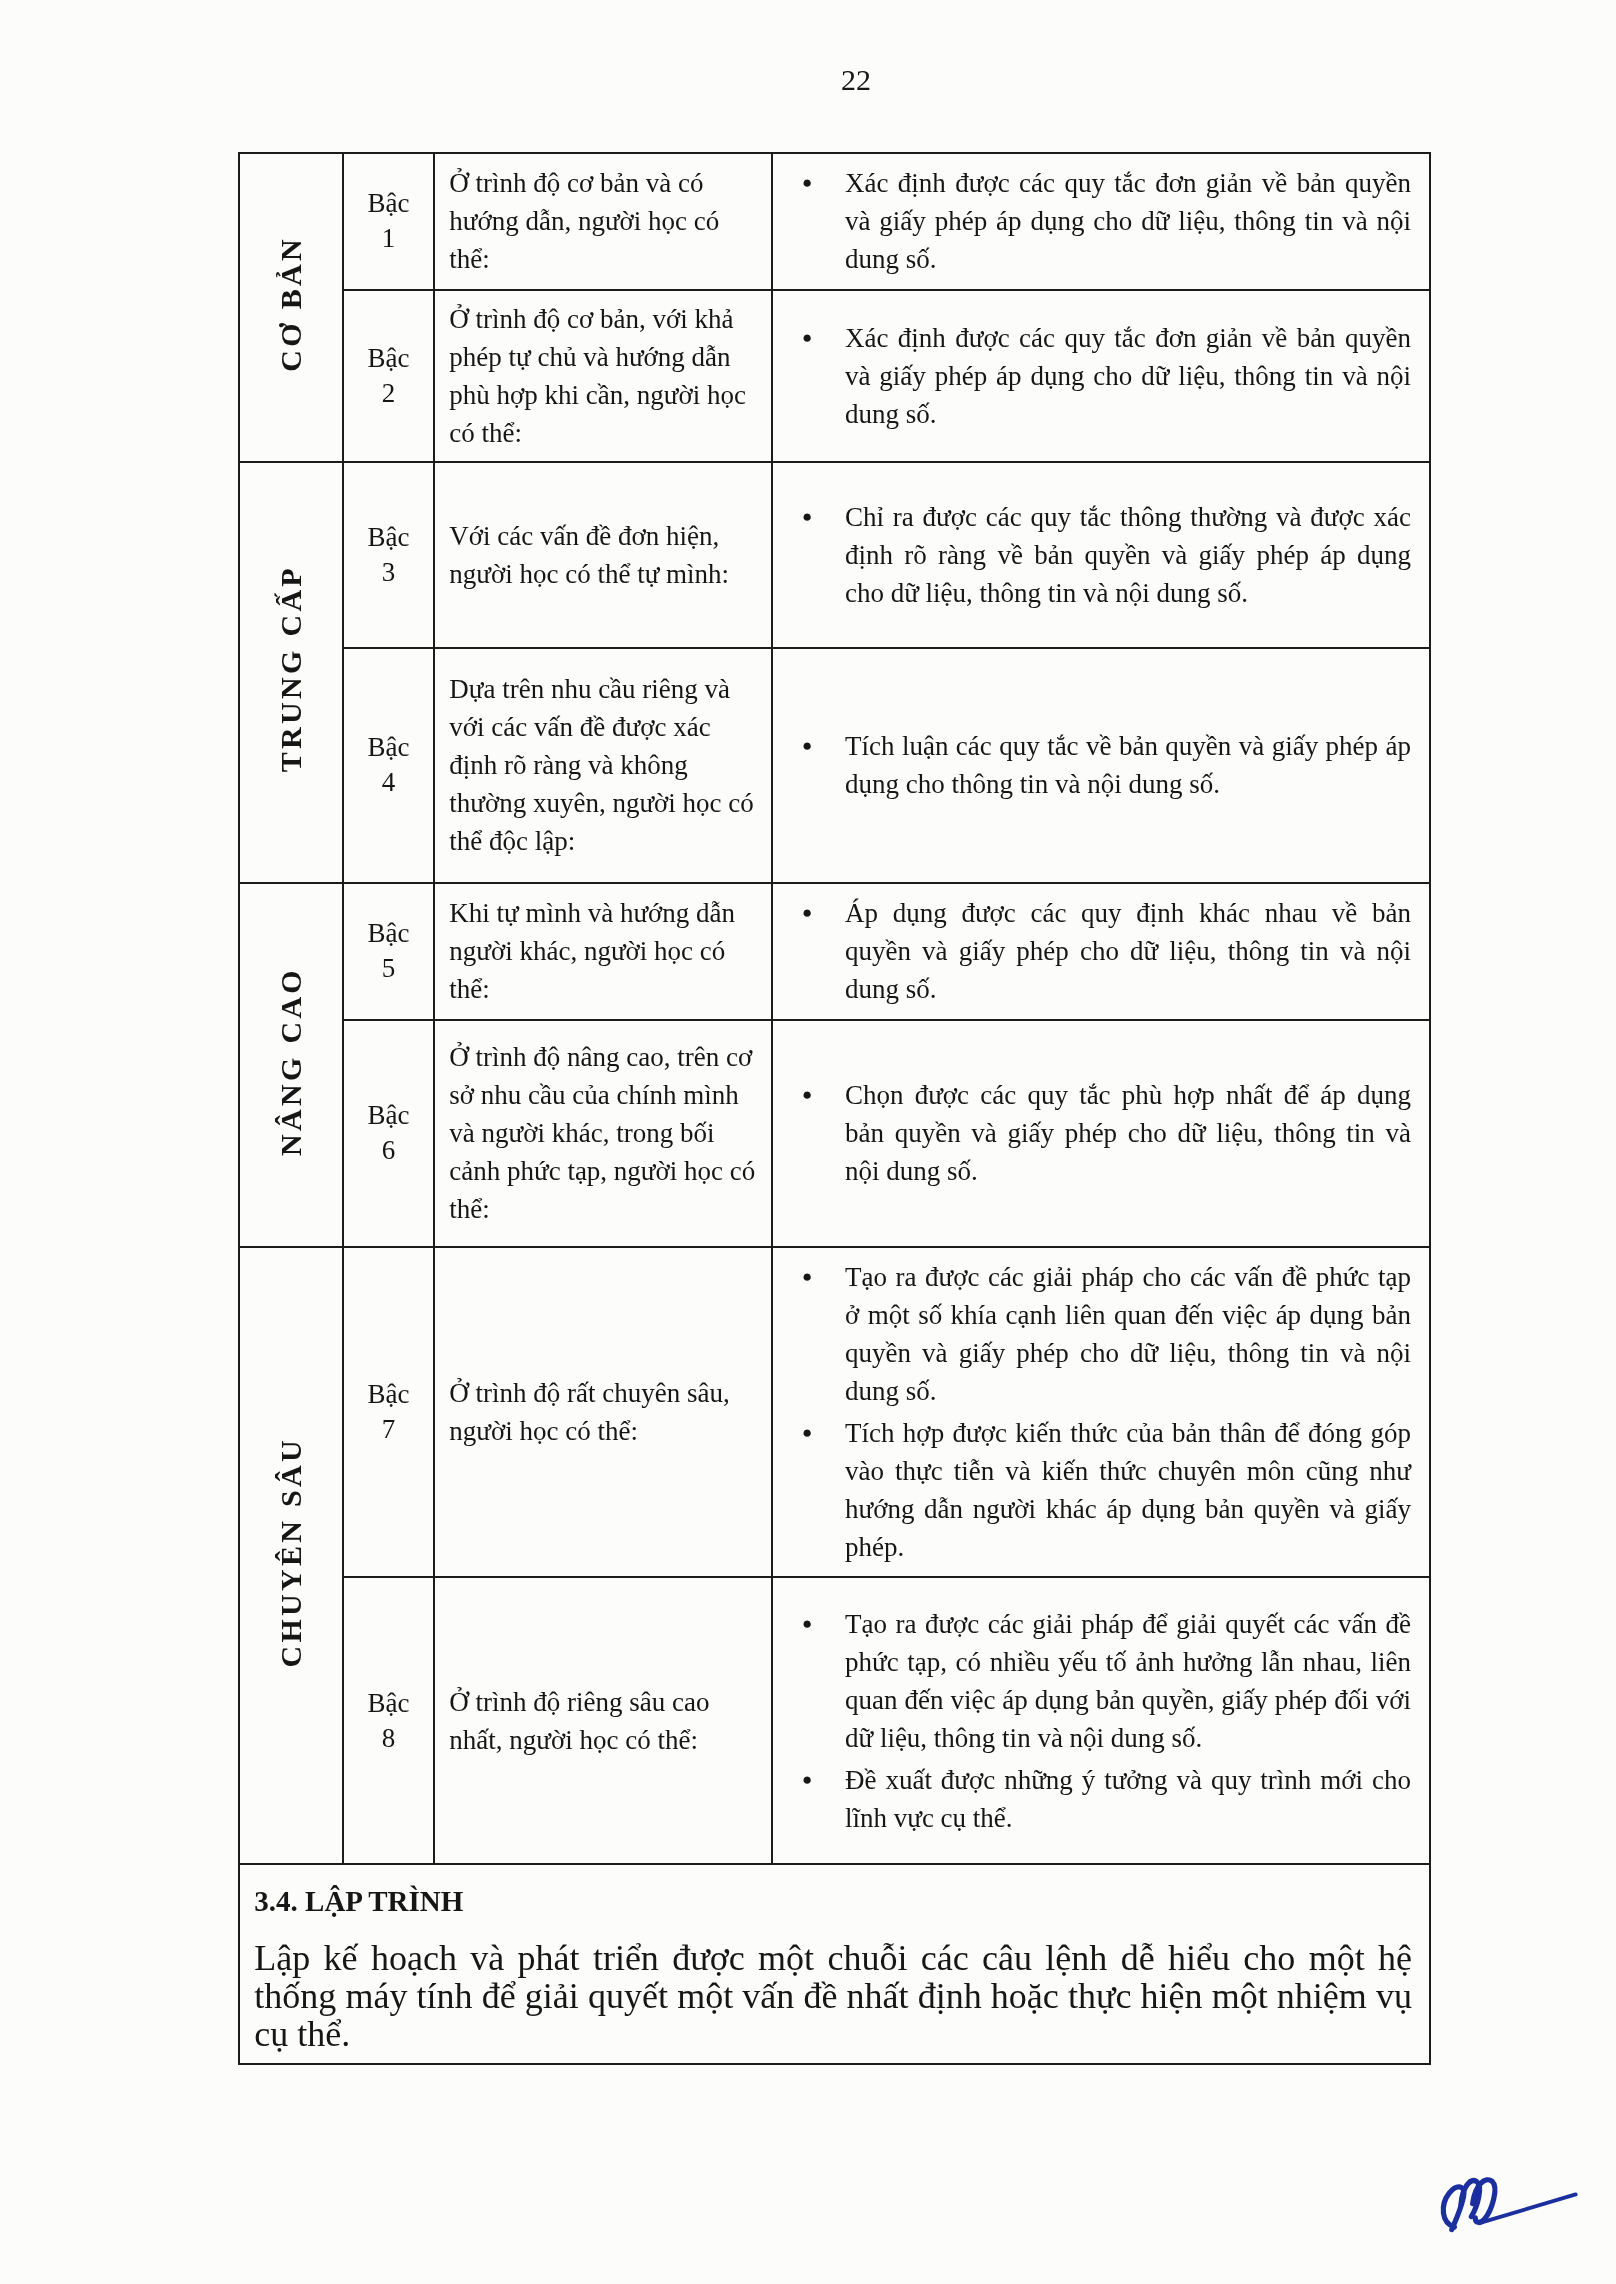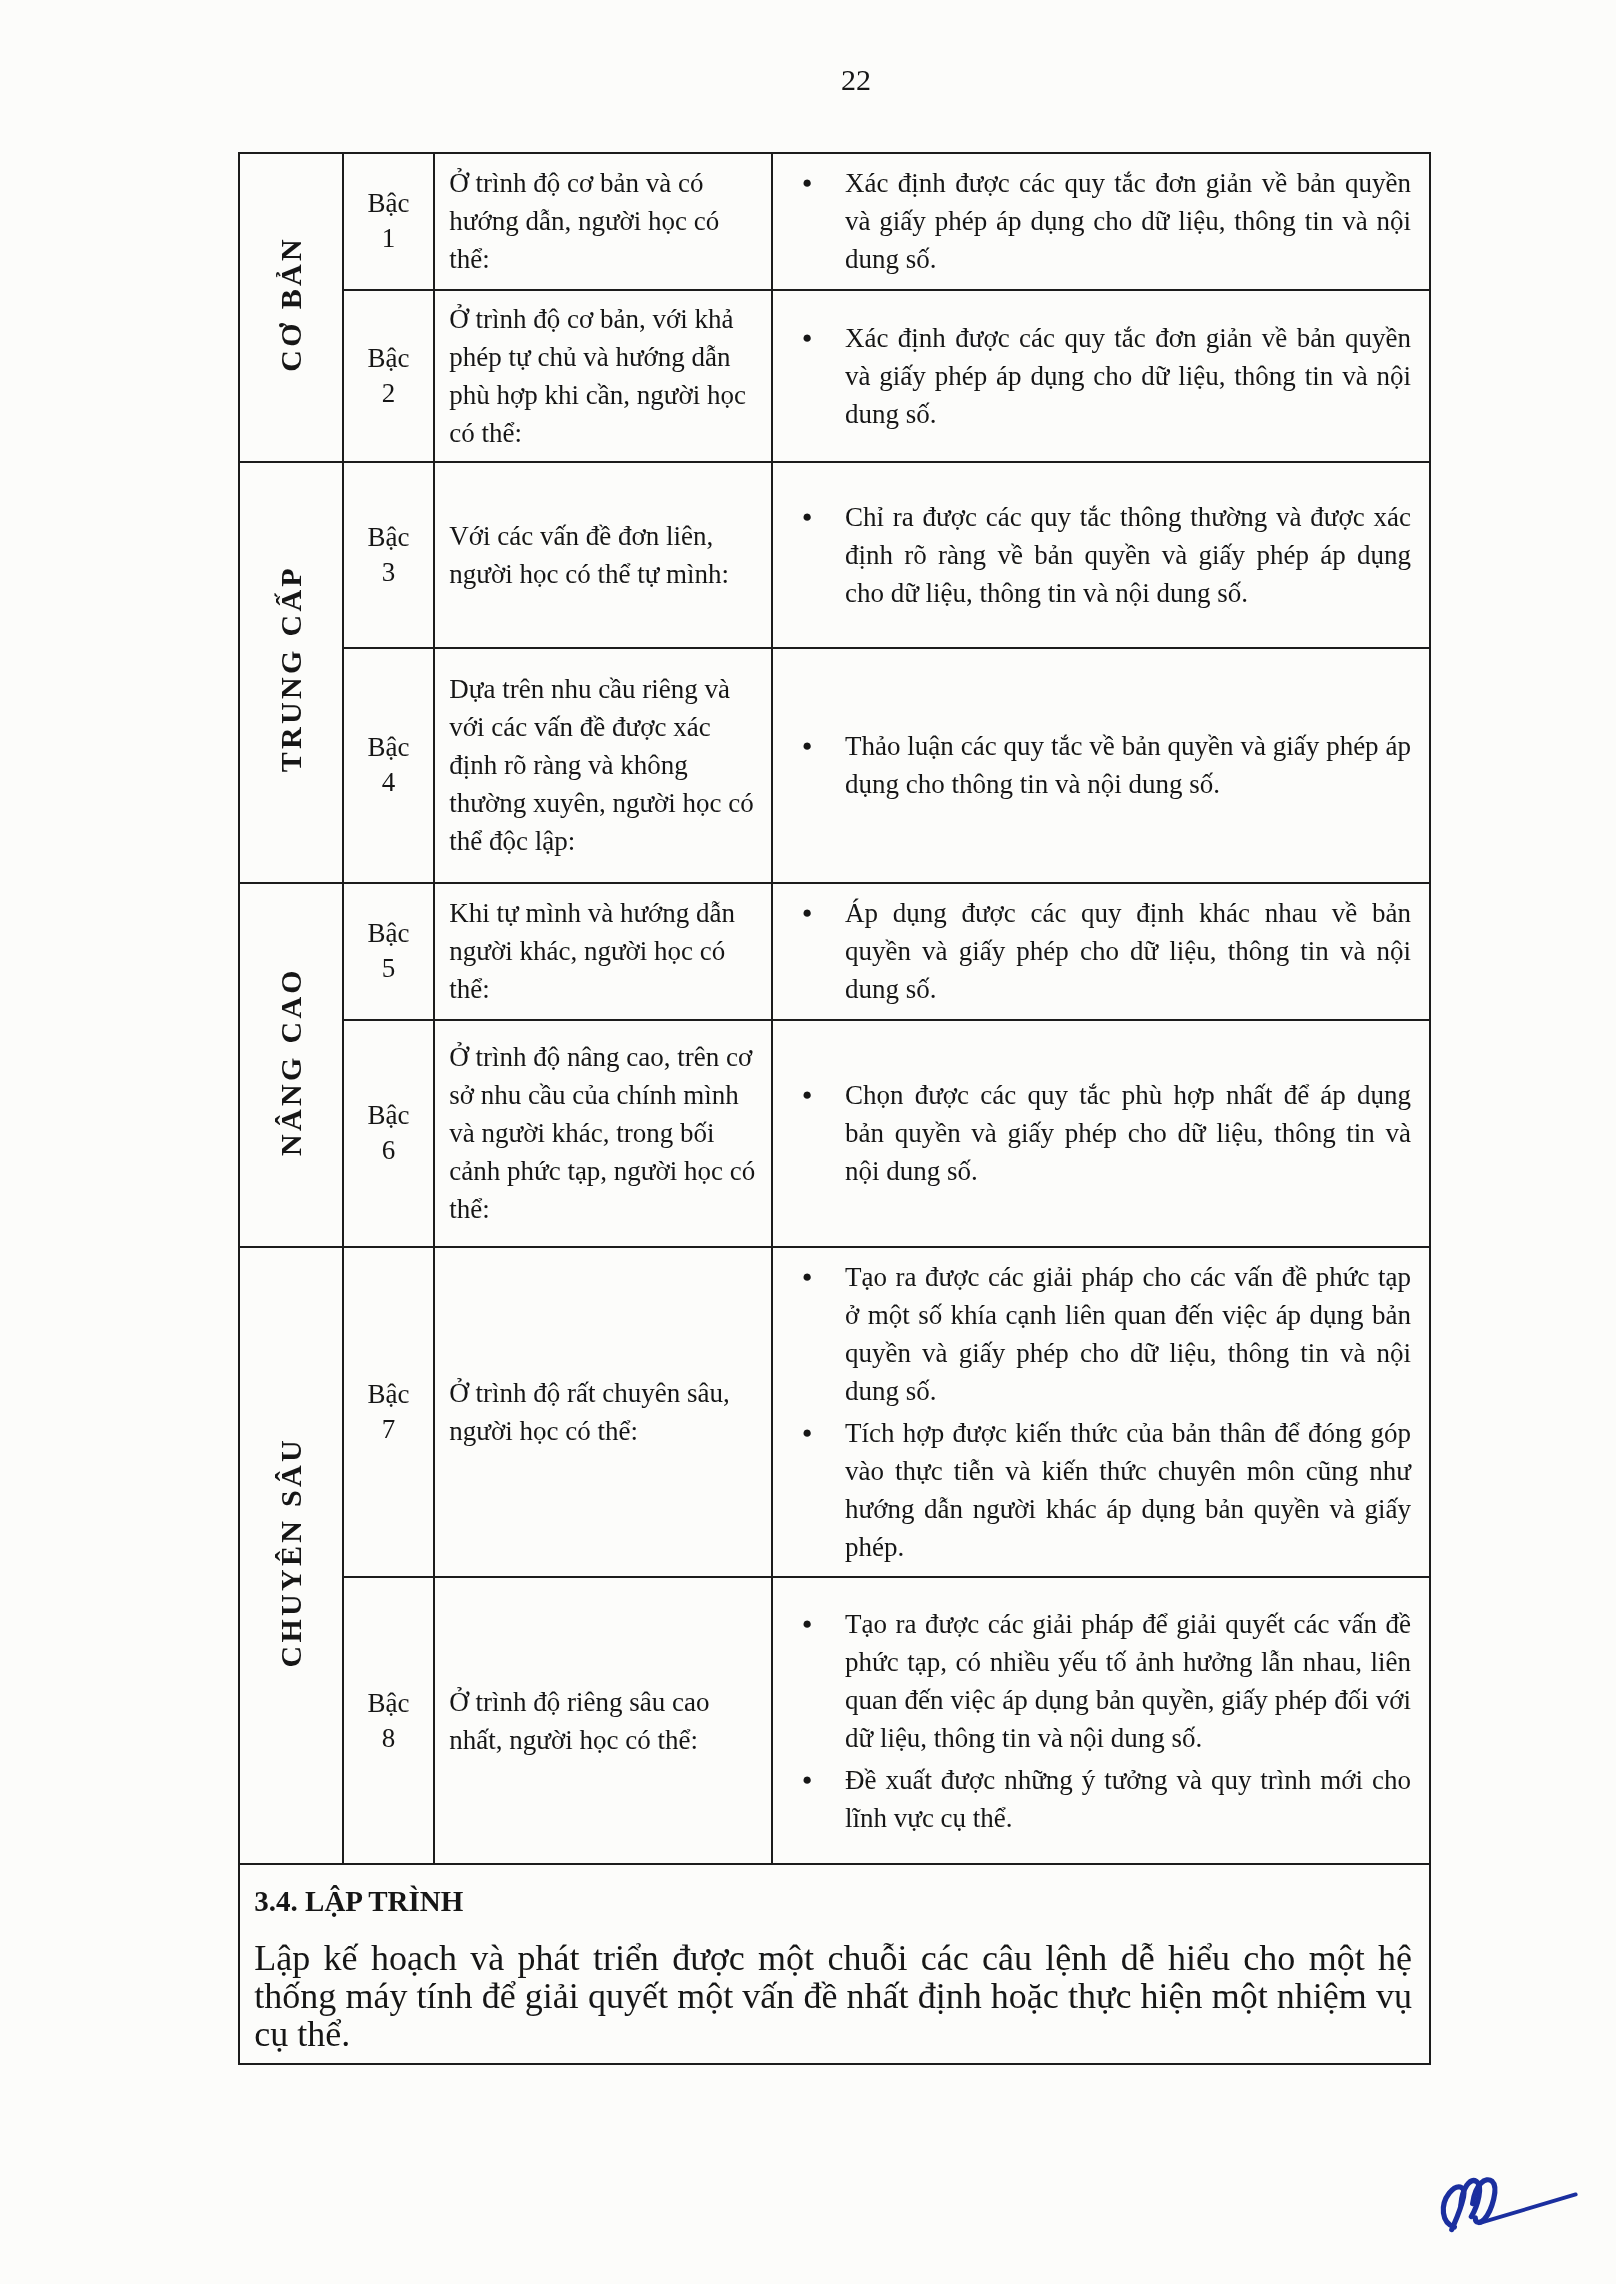--- a/index.html
+++ b/index.html
@@ -116,21 +116,21 @@
 
   <tr style="height:186px">
     <td class="cat-cell" rowspan="2">
       <span class="cat-text">TRUNG CẤP</span>
     </td>
     <td class="lvl-cell">
       <div>Bậc</div>
       <div>3</div>
     </td>
     <td class="desc-cell">
-      <span>Với các vấn đề đơn liên, người học có thể tự mình:</span>
+      <span>Với các vấn đề đơn hiện, người học có thể tự mình:</span>
     </td>
     <td class="bul-cell">
       <ul class="blist">
         <li>
           <span class="blt">●</span>
           <span class="btxt">Chỉ ra được các quy tắc thông thường và được xác định rõ ràng về bản quyền và giấy phép áp dụng cho dữ liệu, thông tin và nội dung số.</span>
         </li>
       </ul>
     </td>
   </tr>
@@ -139,21 +139,21 @@
       <div>Bậc</div>
       <div>4</div>
     </td>
     <td class="desc-cell">
       <span>Dựa trên nhu cầu riêng và với các vấn đề được xác định rõ ràng và không thường xuyên, người học có thể độc lập:</span>
     </td>
     <td class="bul-cell">
       <ul class="blist">
         <li>
           <span class="blt">●</span>
-          <span class="btxt">Thảo luận các quy tắc về bản quyền và giấy phép áp dụng cho thông tin và nội dung số.</span>
+          <span class="btxt">Tích luận các quy tắc về bản quyền và giấy phép áp dụng cho thông tin và nội dung số.</span>
         </li>
       </ul>
     </td>
   </tr>
 
   <tr style="height:128px">
     <td class="cat-cell" rowspan="2">
       <span class="cat-text">NÂNG CAO</span>
     </td>
     <td class="lvl-cell">

